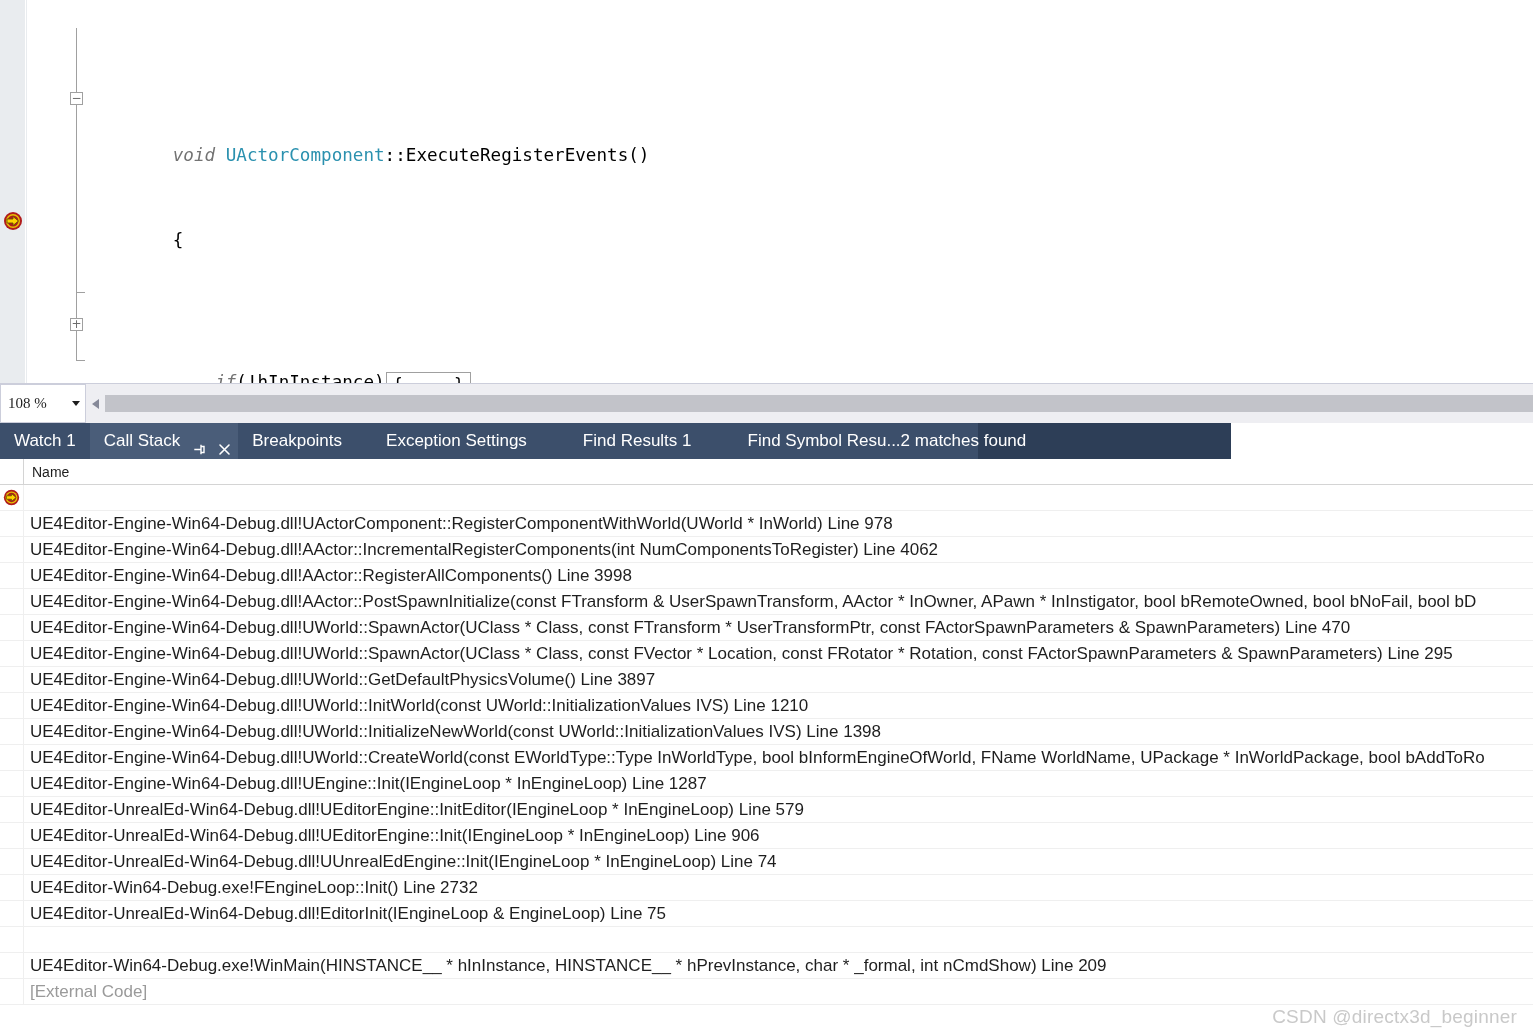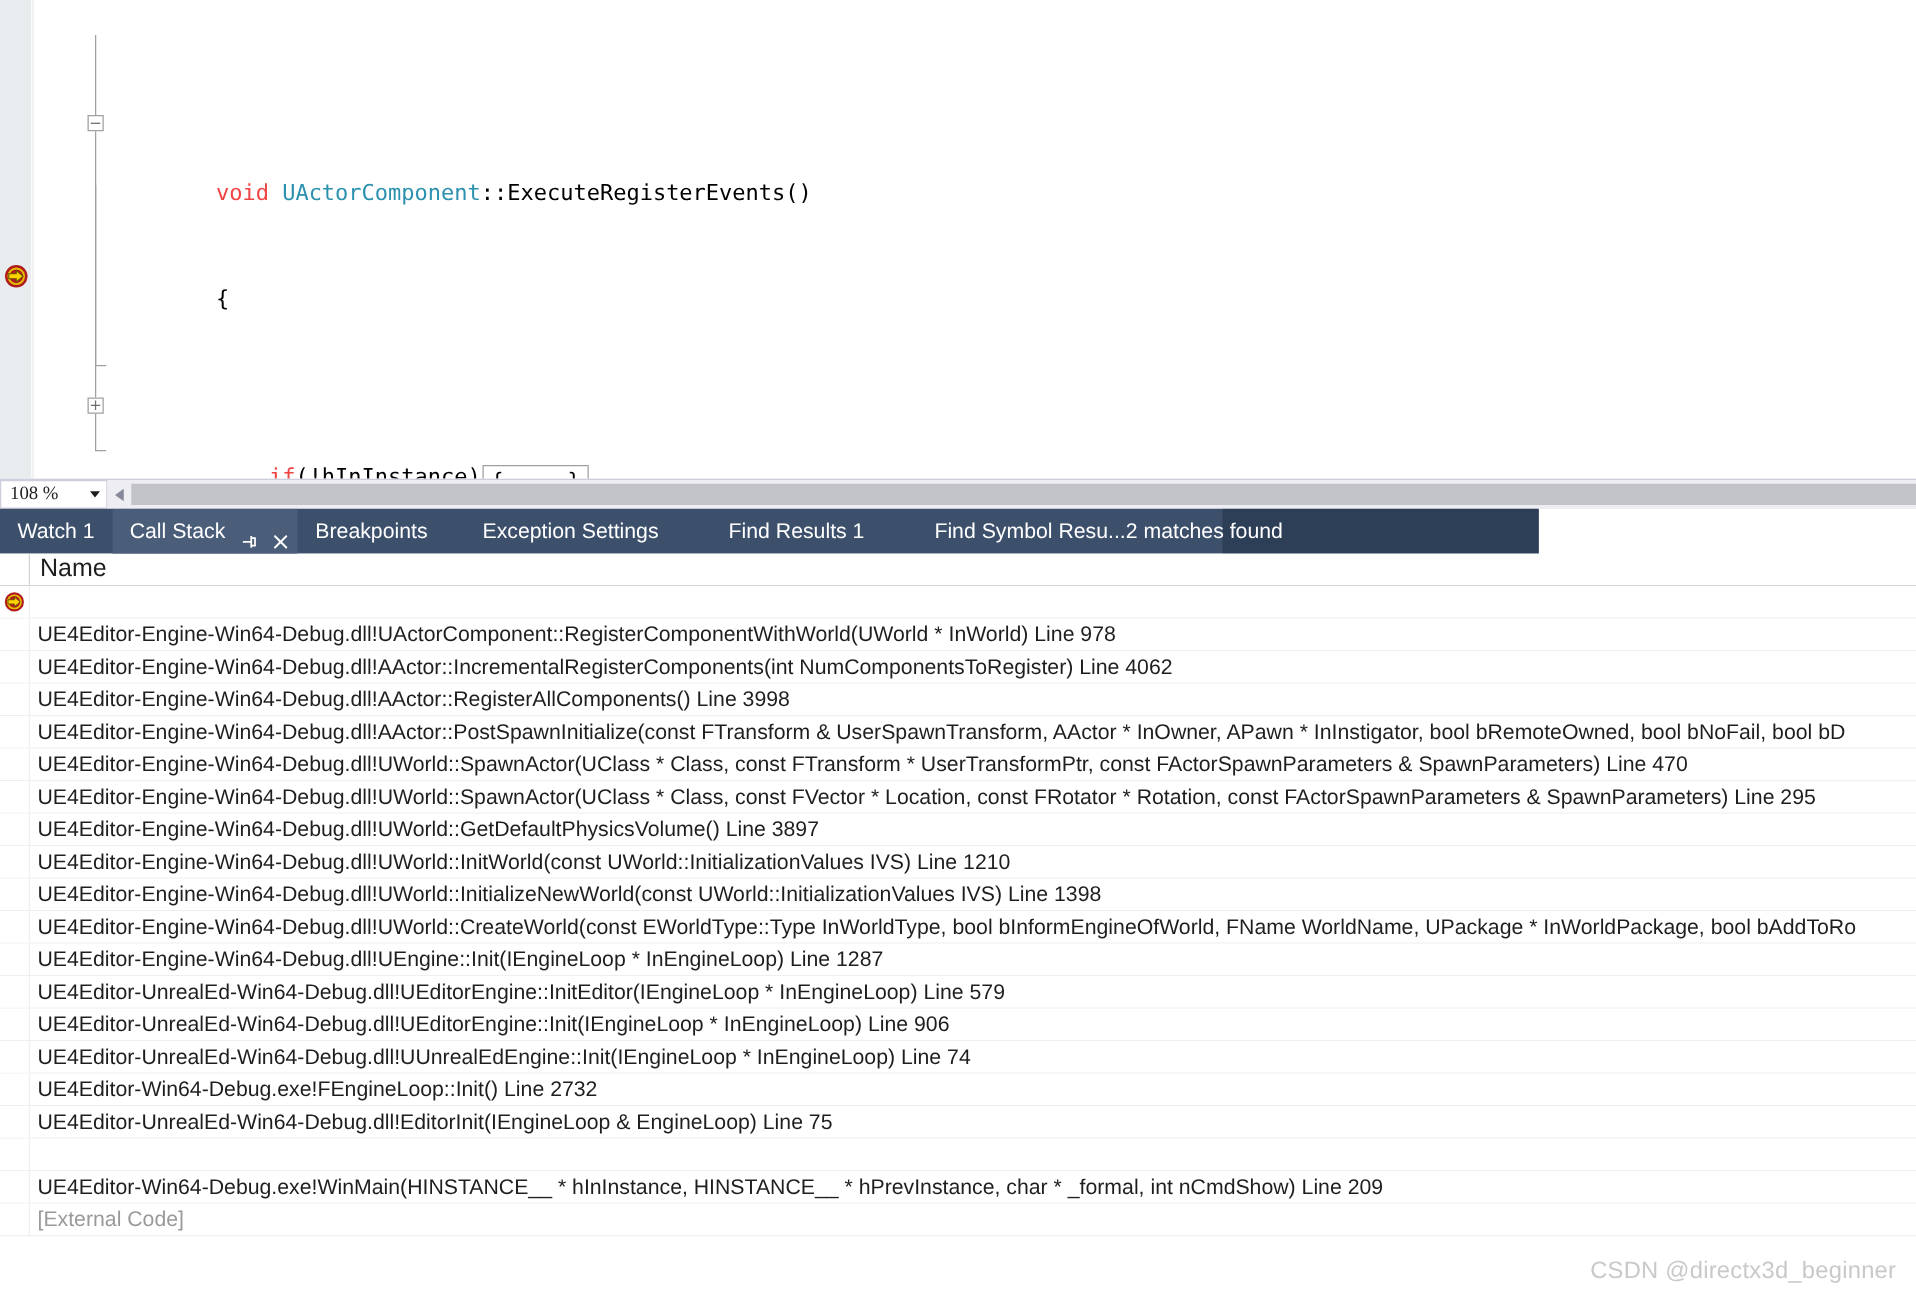--- a/index.html
+++ b/index.html
@@ -47,21 +47,21 @@
     font-size: 17.6px;
     line-height: 28.3px;
     white-space: pre;
   }
   .code-line {
     position: relative;
     height: 28.3px;
     padding-left: 88px;
     color: #000000;
   }
-  .kw      { color: #ef4444; }
+  .kw      { color: #737373; font-style: italic; }
   .typ     { color: #2b91af; }
   .plain   { color: #000000; }
 
   
   .outline-box {
     position: absolute;
     width: 13px; height: 13px;
     border: 1px solid #a0a0a0;
     background: #ffffff;
     color: #6d6d6d;
@@ -101,21 +101,21 @@
 
   
   .bp-glyph {
     position: absolute;
     width: 20px; height: 20px;
   }
 
   
   .editor-status {
     position: relative;
-    height: 24px;
+    height: 40px;
     width: 1533px;
     background: #eeeef2;
     border-top: 1px solid #cccedb;
     display: flex;
     align-items: stretch;
   }
   .zoom-combo {
     width: 86px;
     background: #ffffff;
     border: 1px solid #cccedb;
@@ -214,21 +214,21 @@
     border-bottom: 1px solid #d4d4d4;
     align-items: center;
   }
   .cs-header .cs-gutter {
     width: 24px; height: 26px;
     border-right: 1px solid #d4d4d4;
     flex: none;
   }
   .cs-header .cs-col {
     padding-left: 8px;
-    font-size: 20px;
+    font-size: 14px;
     color: #1e1e1e;
   }
   .cs-row {
     display: flex;
     height: 26px;
     align-items: center;
     border-bottom: 1px solid #efefef;
     background: #ffffff;
     overflow: hidden;
   }

